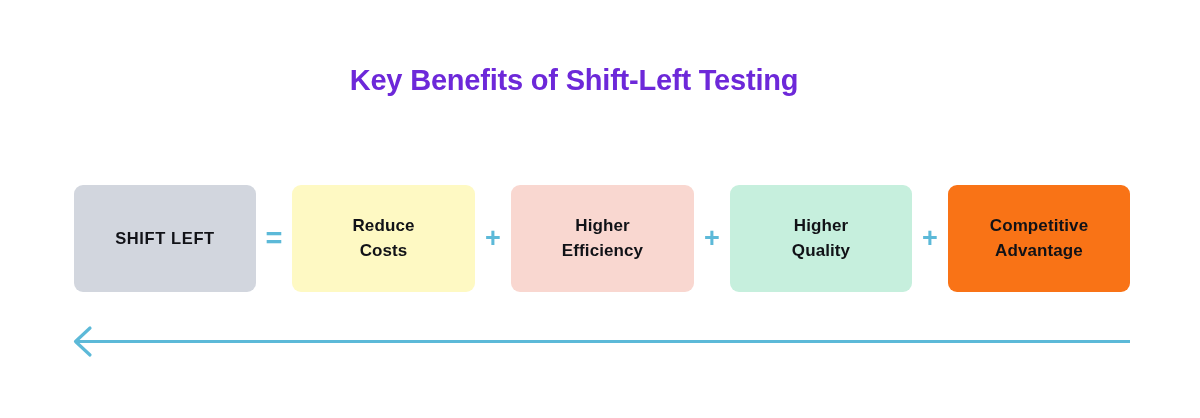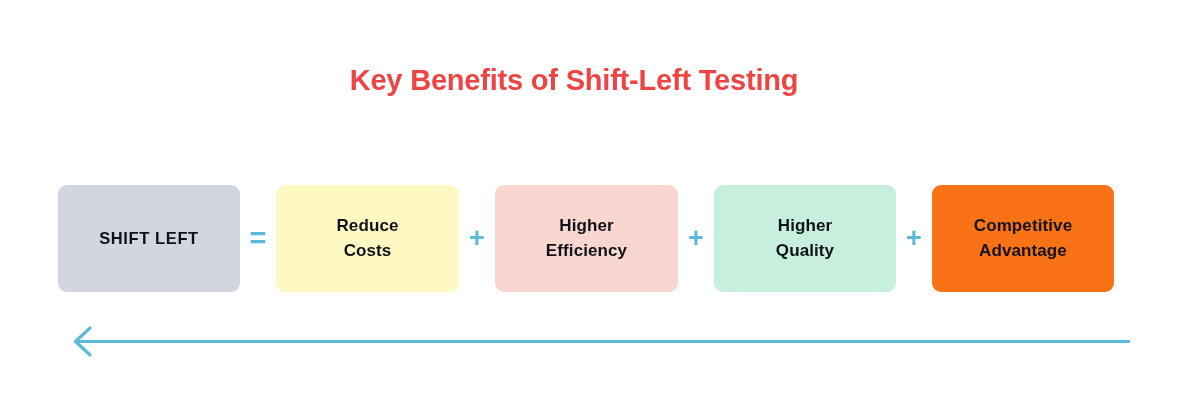--- a/index.html
+++ b/index.html
@@ -23,29 +23,29 @@
 
   
   .title {
     position: absolute;
     left: 0;
     top: 63px;
     width: 1148px;
     text-align: center;
     font-size: 29px;
     font-weight: 700;
-    color: #ef4444;
+    color: #6d28d9;
     letter-spacing: -0.2px;
     line-height: 1.2;
   }
 
   
   .equation-row {
     position: absolute;
-    left: 58px;
+    left: 74px;
     top: 185px;
     width: 1054px;
     height: 107px;
     display: flex;
     flex-direction: row;
     align-items: center;
     justify-content: flex-start;
   }
 
   .benefit-box {

